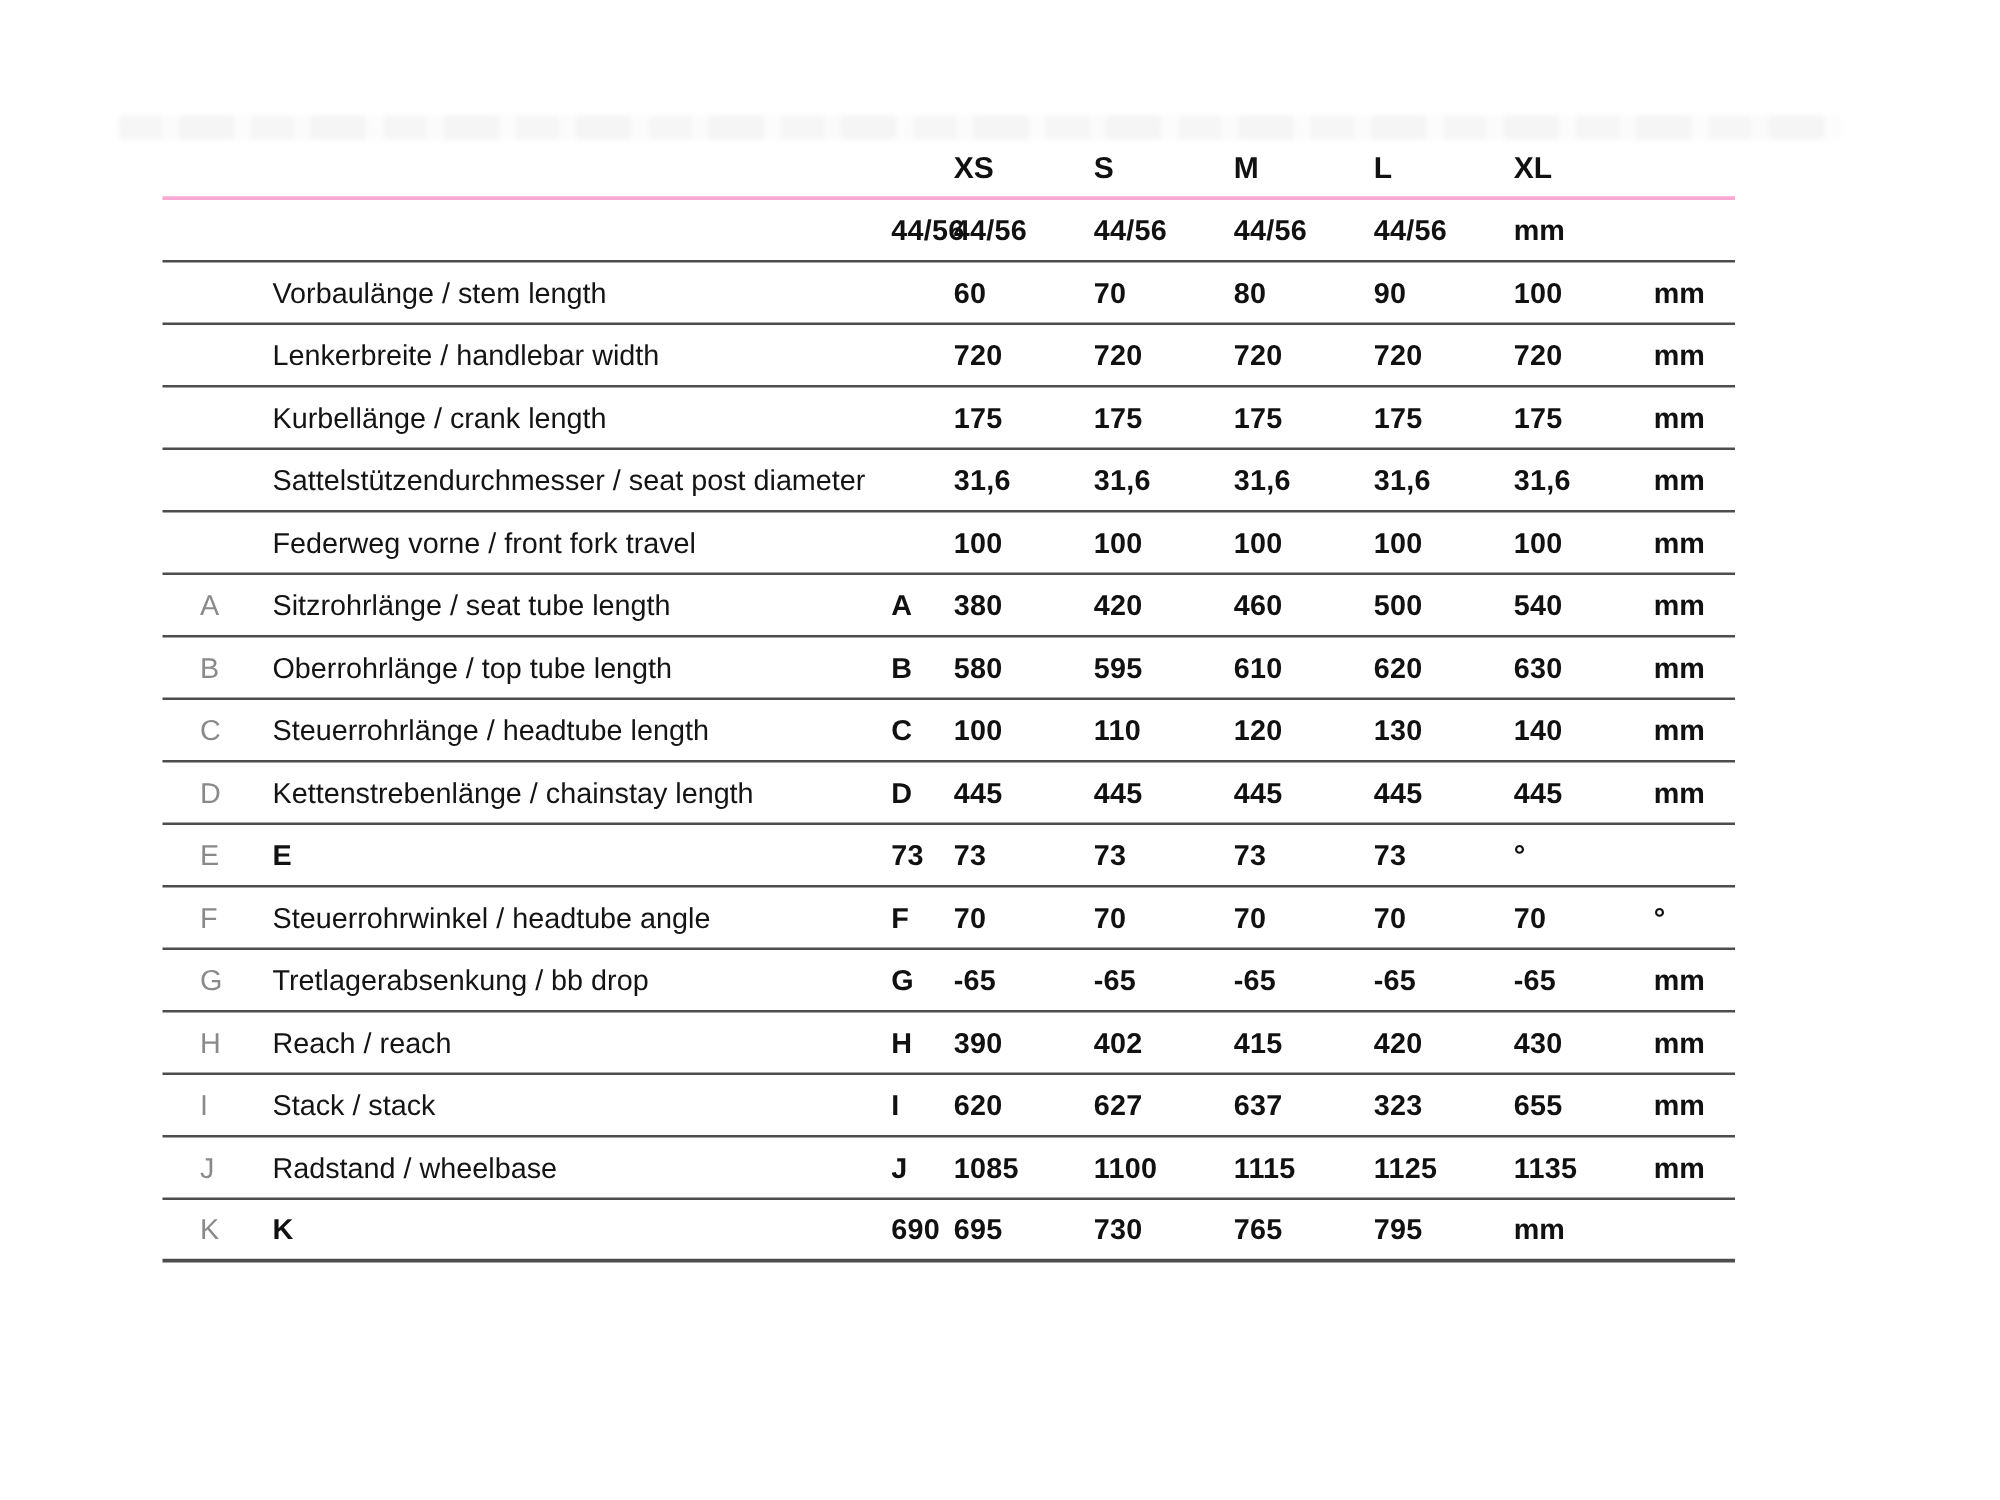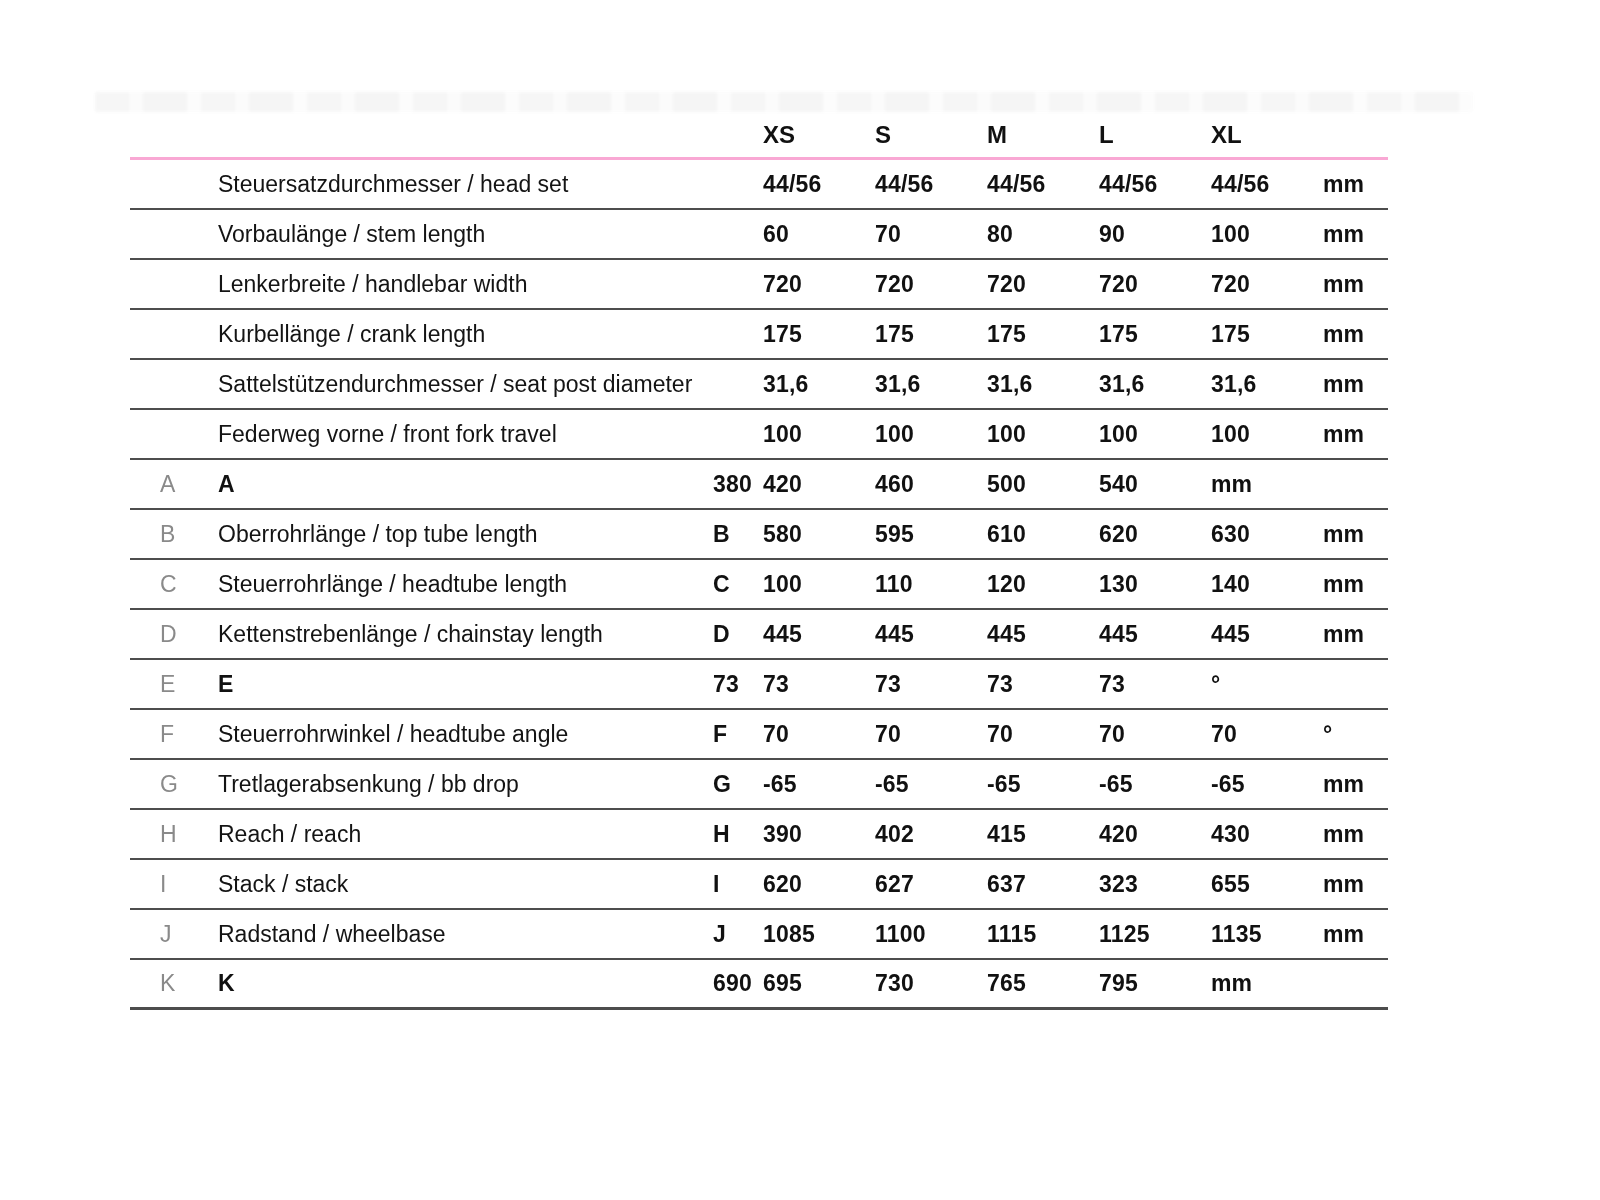--- a/index.html
+++ b/index.html
@@ -94,21 +94,20 @@
     <div class="c-head">XS</div>
     <div class="c-head">S</div>
     <div class="c-head">M</div>
     <div class="c-head">L</div>
     <div class="c-head">XL</div>
     <div class="c-unit"></div>
   </div>
   <div>
   <div class="row">
     <div class="c-letter"></div>
-    <div class="c-label">Steuersatzdurchmesser / head set</div>
     <div class="c-key"></div>
     <div class="c-val">44/56</div>
     <div class="c-val">44/56</div>
     <div class="c-val">44/56</div>
     <div class="c-val">44/56</div>
     <div class="c-val">44/56</div>
     <div class="c-unit">mm</div>
   </div>
 
   <div class="row">
@@ -166,20 +165,21 @@
     <div class="c-val">100</div>
     <div class="c-val">100</div>
     <div class="c-val">100</div>
     <div class="c-val">100</div>
     <div class="c-val">100</div>
     <div class="c-unit">mm</div>
   </div>
 
   <div class="row">
     <div class="c-letter">A</div>
+    <div class="c-label">Sitzrohrlänge / seat tube length</div>
     <div class="c-key">A</div>
     <div class="c-val">380</div>
     <div class="c-val">420</div>
     <div class="c-val">460</div>
     <div class="c-val">500</div>
     <div class="c-val">540</div>
     <div class="c-unit">mm</div>
   </div>
 
   <div class="row">

